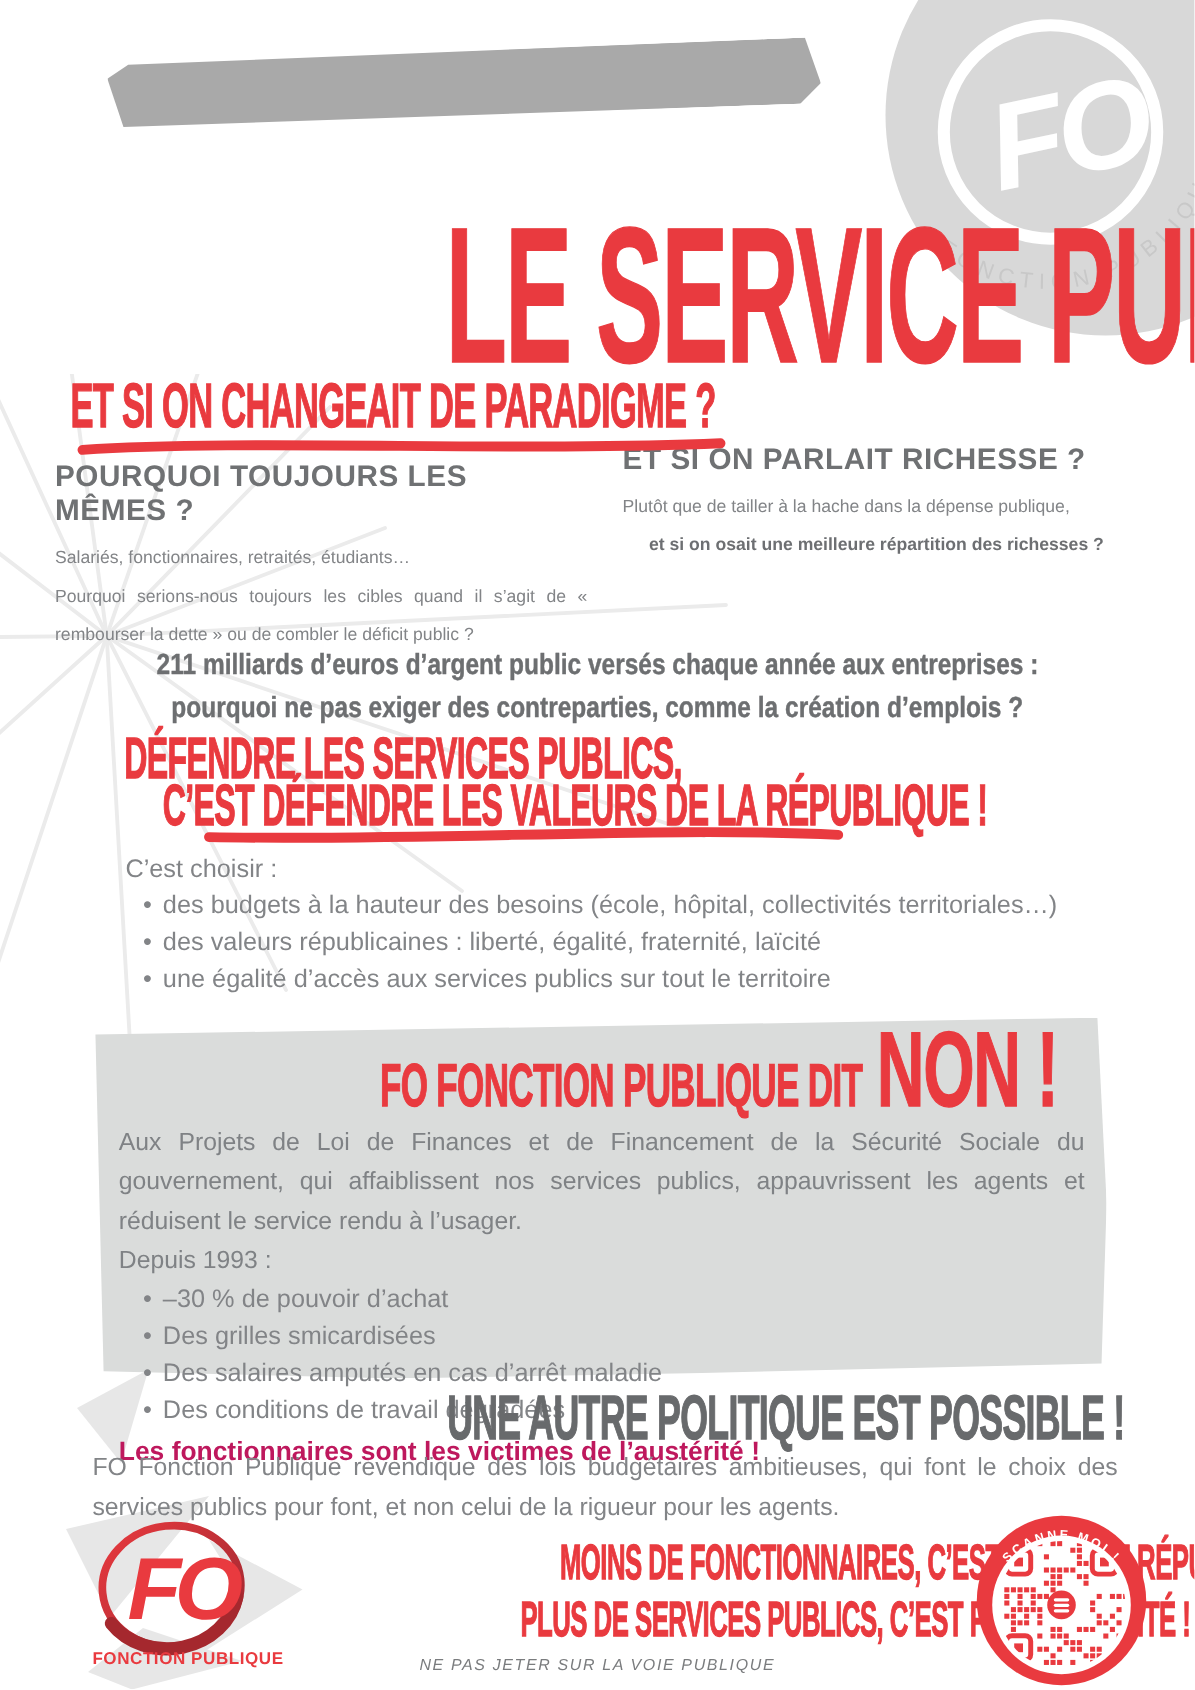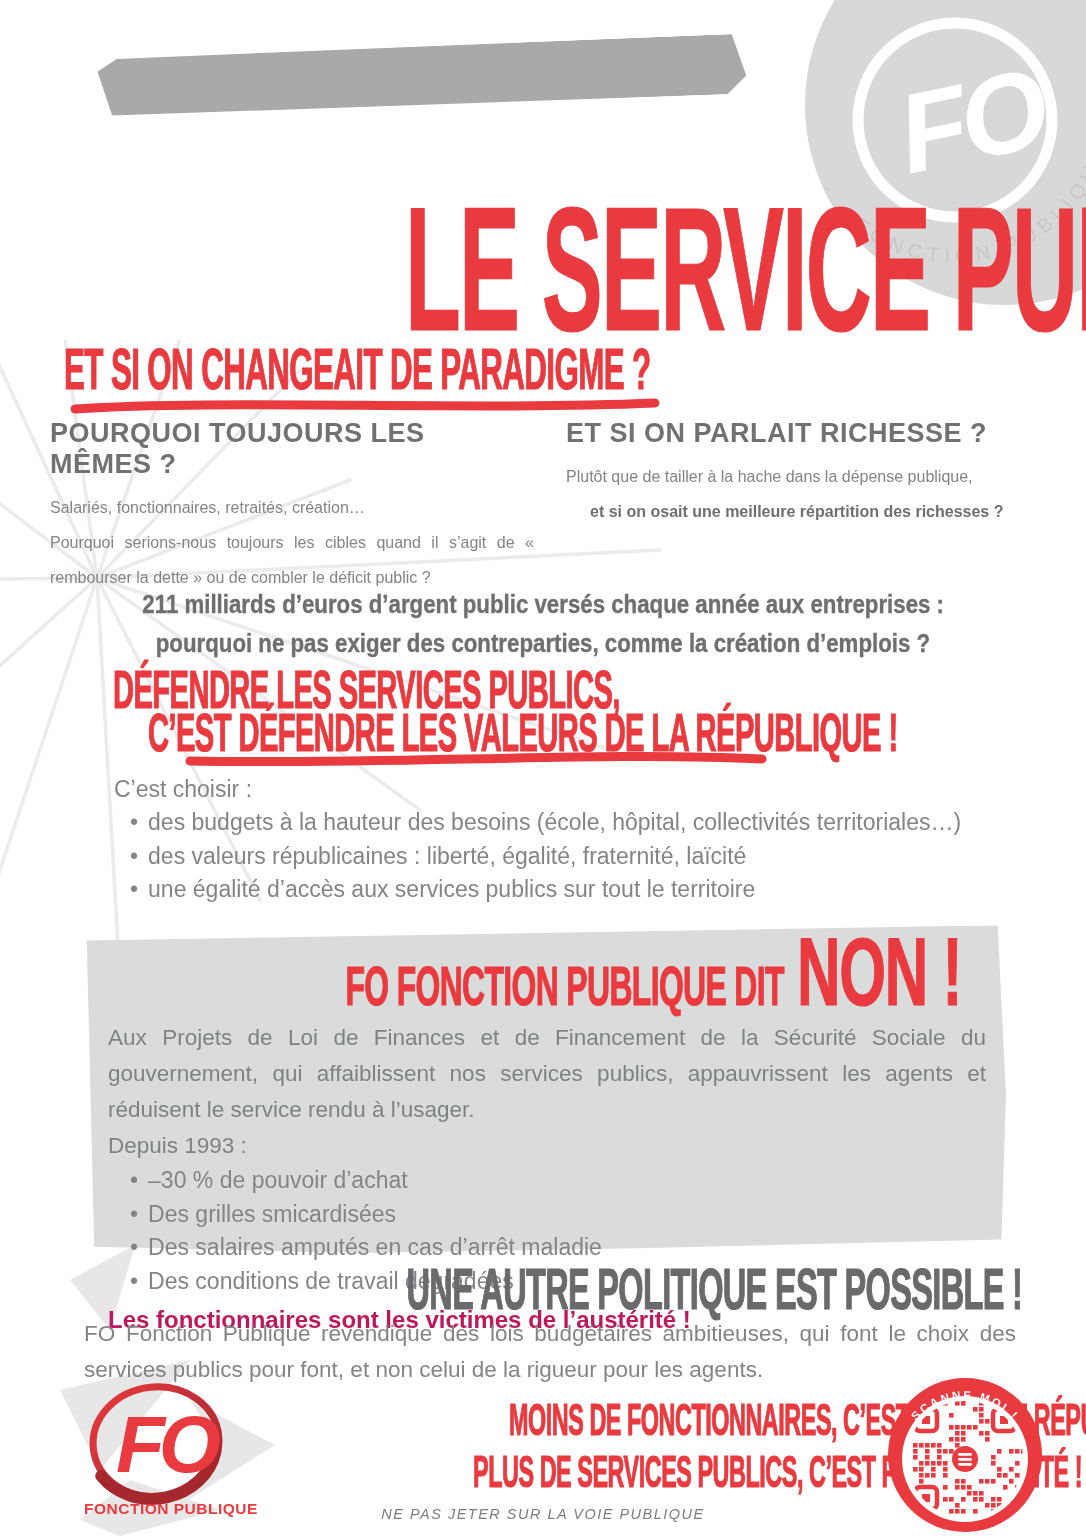--- a/index.html
+++ b/index.html
@@ -24,21 +24,21 @@
   .title-row2{left:0;top:168px;width:1086px;text-align:center;z-index:2;}
   .title2{font-size:176px;}
   .title2 .cond{transform:scaleX(0.52);transform-origin:50% 50%;}
   .subtitle{left:64px;top:336px;font-size:57px;z-index:2;}
   .subtitle .cond{transform:scaleX(0.55);transform-origin:0 50%;}
 
   
   .colhead{font-size:27px;font-weight:bold;color:var(--gray-head,#6f7173);letter-spacing:0.5px;}
   .colbody{font-size:16px;line-height:35px;color:var(--gray-text,#828487);text-align:justify;}
   .col-left{left:50px;top:418px;width:484px;}
-  .col-right{left:566px;top:418px;width:476px;}
+  .col-right{left:566px;top:402px;width:476px;}
   .col-left .colbody,.col-right .colbody{margin-top:10px;}
   .bold-gray{font-weight:bold;color:#6d6f72;}
 
   
   .banner{left:0;top:585px;width:1086px;text-align:center;color:#6d6f71;}
   .banner .cond{font-size:26.5px;letter-spacing:0;-webkit-text-stroke:0.4px currentColor;
                 transform:scaleX(0.84);transform-origin:50% 50%;line-height:39px;}
 
   
   .defend1{left:113px;top:659px;font-size:53px;z-index:2;}
@@ -141,21 +141,21 @@
   <div class="abs subtitle red">
     <span class="cond">ET SI ON CHANGEAIT DE PARADIGME ?</span>
   </div>
   <svg class="abs swoosh" style="left:70px;top:396px;" width="590" height="20" viewBox="0 0 590 20">
     <path d="M 5 13 C 150 3, 400 15, 585 7" fill="none" style="stroke:var(--red,#e93a3f);" stroke-width="9" stroke-linecap="round"></path>
   </svg>
 
   <div class="abs col-left">
     <div class="colhead">POURQUOI TOUJOURS LES MÊMES ?</div>
     <div class="colbody">
-      <span style="display:block;">Salariés, fonctionnaires, retraités, création…</span>
+      <span style="display:block;">Salariés, fonctionnaires, retraités, étudiants…</span>
       <span>Pourquoi serions-nous toujours les cibles quand il s’agit de « rembourser la dette » ou de combler le déficit public ?</span>
     </div>
   </div>
   <div class="abs col-right">
     <div class="colhead">ET SI ON PARLAIT RICHESSE ?</div>
     <div class="colbody">
       <span>Plutôt que de tailler à la hache dans la dépense publique,</span>
       <span class="bold-gray" style="display:block;margin-left:24px;">et si on osait une meilleure répartition des richesses ?</span>
     </div>
   </div>

